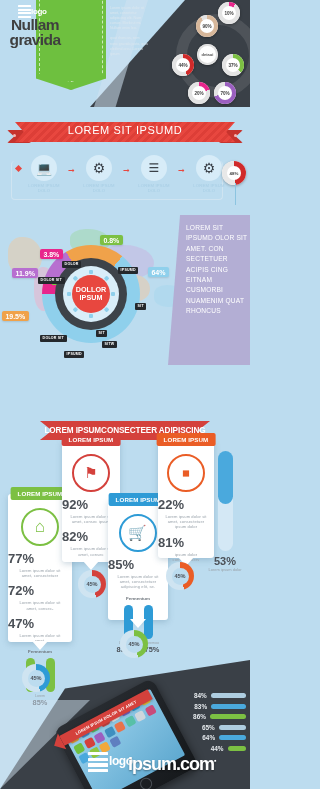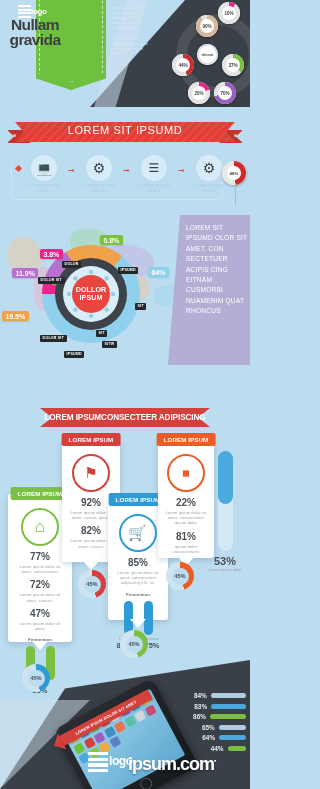--- a/index.html
+++ b/index.html
@@ -95,39 +95,39 @@
   .d-arrows i{position:absolute;left:50%;top:50%;width:4px;height:4px;margin:-2px;
     background:#8fd0ec;border-radius:1px;}
 
   .tag{position:absolute;background:#24282c;color:#fff;font-size:3.6px;font-weight:bold;
     padding:1.4px 2.6px;border-radius:1px;letter-spacing:.2px;white-space:nowrap;}
   .pct{position:absolute;color:#fff;font-size:7px;font-weight:bold;padding:1.6px 3.4px;
     border-radius:2px;white-space:nowrap;box-shadow:0 1px 2px rgba(0,0,0,.12);}
   .pct:after{content:"";position:absolute;width:0;height:0;}
 
   
-  .banner2{position:absolute;left:40px;top:408px;width:170px;height:19px;}
+  .banner2{position:absolute;left:40px;top:421px;width:170px;height:19px;}
   .b2-body{position:absolute;inset:0;background:#d4413c;
     clip-path:polygon(0 0,100% 0,93% 50%,100% 100%,0 100%,7% 50%);
     box-shadow:0 1px 2px rgba(0,0,0,.18);}
   .b2-title{position:absolute;inset:0;display:flex;align-items:center;justify-content:center;
     color:#fff;font-size:8.2px;font-weight:bold;letter-spacing:-.1px;}
 
   
   .card{position:absolute;background:#fff;border-radius:3px;
     box-shadow:0 2px 6px rgba(70,110,140,.28);}
   .card:after{content:"";position:absolute;left:50%;bottom:-8px;margin-left:-8px;
     width:0;height:0;border-left:8px solid transparent;border-right:8px solid transparent;
     border-top:9px solid #fff;}
   .chead{position:absolute;left:50%;transform:translateX(-50%);top:-7px;
     color:#fff;font-size:6.2px;font-weight:bold;padding:3px 7px;border-radius:2px;
     white-space:nowrap;letter-spacing:.1px;}
   .cicon{margin:14px auto 0;width:34px;height:34px;border-radius:50%;border:2.6px solid;
     display:flex;align-items:center;justify-content:center;}
-  .cnum{text-align:center;font-size:10px;font-weight:bold;color:#4b5057;margin-top:5px;}
+  .cnum{font-size:13px;font-weight:bold;color:#4b5057;margin-top:5px;}
   .ctxt{text-align:center;font-size:4.1px;color:#9aa3ab;line-height:5.2px;
     padding:2px 7px 0;letter-spacing:.1px;}
   .cferm{text-align:center;font-size:4.4px;font-weight:bold;color:#6b7279;margin-top:6px;}
   .cbars{display:flex;justify-content:center;gap:11px;margin-top:4px;}
   .cbar{width:9px;height:34px;border-radius:5px;}
   .cbarlabels{display:flex;justify-content:center;gap:8px;margin-top:2px;}
   .cbl{width:20px;text-align:center;}
   .cbl .t{font-size:3.6px;color:#9aa3ab;}
   .cbl .v{font-size:7.4px;font-weight:bold;color:#4b5057;}
 

